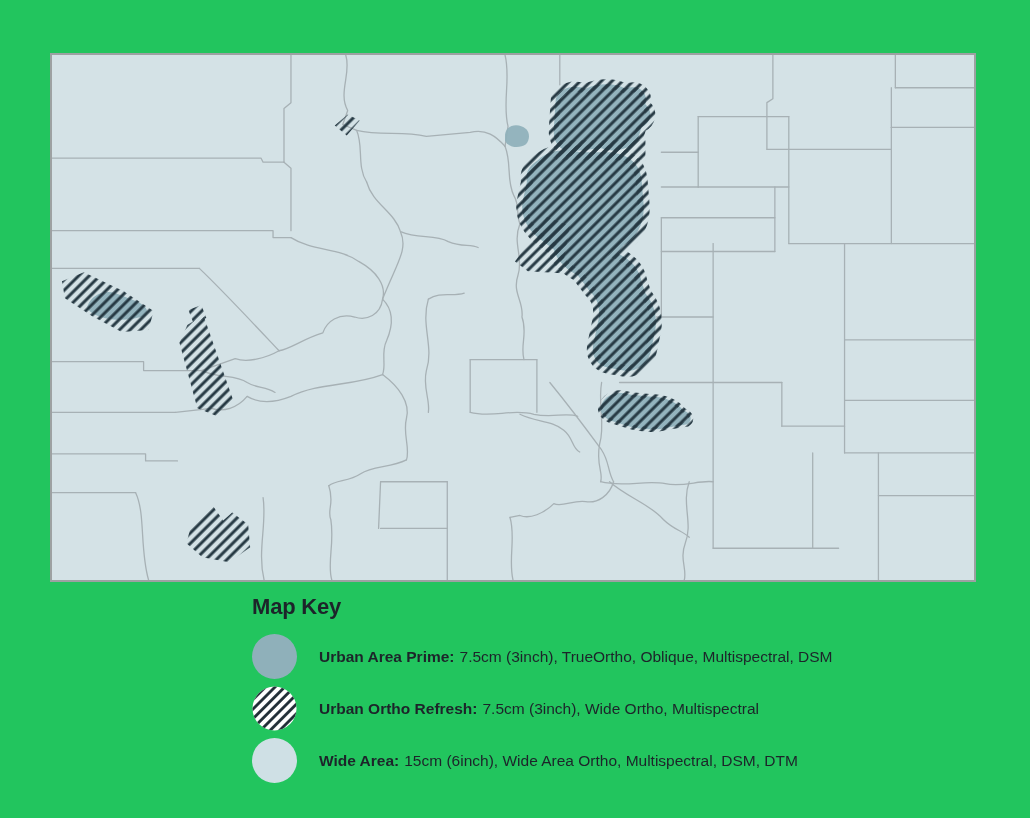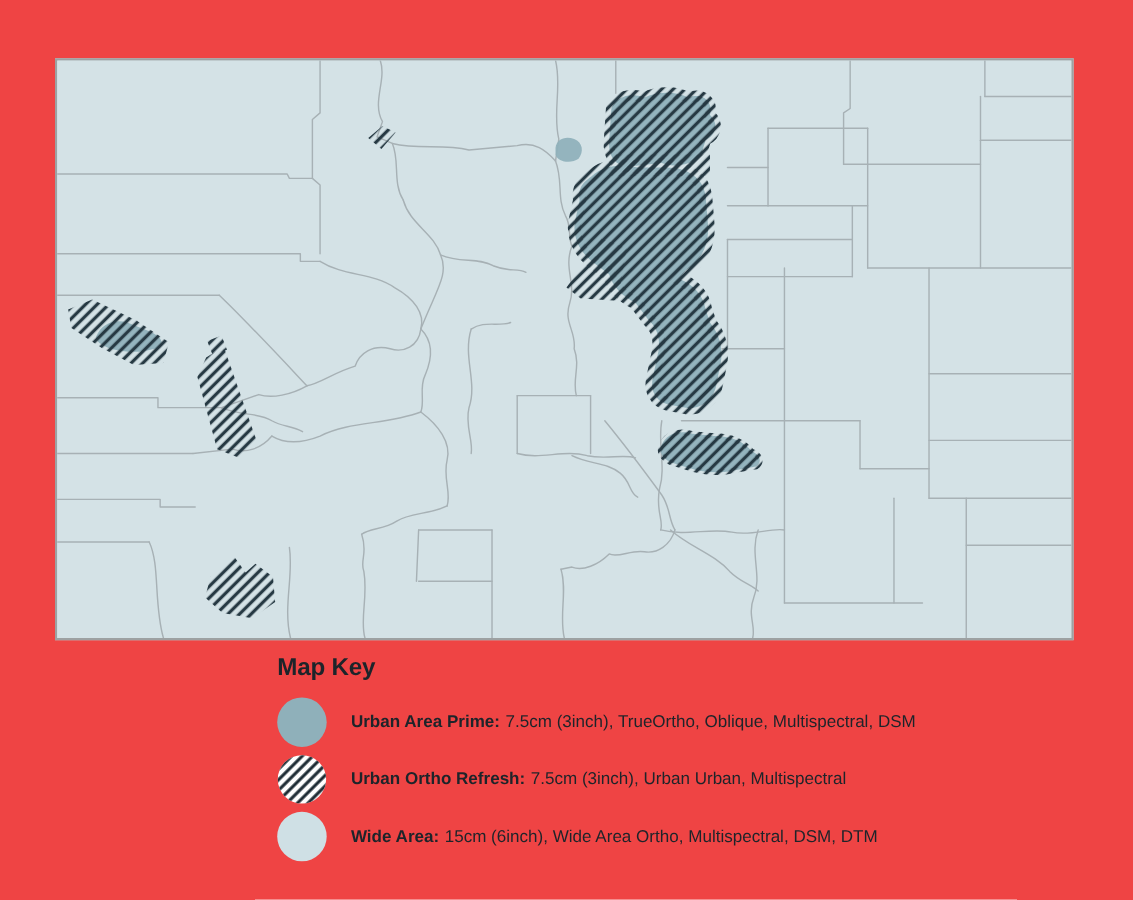--- a/index.html
+++ b/index.html
@@ -1,17 +1,17 @@
 <!DOCTYPE html>
 <html><head>
 <meta charset="utf-8">
 <style>
   html,body{margin:0;padding:0;background:#ffffff;}
   body{font-family:"Liberation Sans","DejaVu Sans",sans-serif;}
-  .stage{position:relative;width:1030px;height:818px;background:#ef4444;overflow:hidden;}
+  .stage{position:relative;width:1030px;height:818px;background:#22c55e;overflow:hidden;}
 
   .map-frame{
     position:absolute;left:50px;top:53px;width:922px;height:525px;
     border:2px solid #9da1a2;background:#d4e2e6;
   }
   .map-frame svg{display:block;width:100%;height:100%;}
 
   .legend{position:absolute;left:252px;top:594px;width:640px;color:#1d242a;}
   .legend-title{font-size:22px;font-weight:700;letter-spacing:-0.2px;margin:0 0 14px 0;}
   .legend-row{display:flex;align-items:center;margin-bottom:7px;height:45px;}
@@ -158,21 +158,21 @@
           <defs>
             <pattern id="hatchLegend" patternUnits="userSpaceOnUse" width="6.8" height="6.8" patternTransform="rotate(45)">
               <line x1="3.4" y1="-1" x2="3.4" y2="7.8" stroke-width="2.8" stroke="#1d2a33"></line>
             </pattern>
           </defs>
           <circle cx="22.5" cy="22.5" r="22" fill="#ffffff"></circle>
           <circle cx="22.5" cy="22.5" r="22" fill="url(#hatchLegend)"></circle>
         </svg>
       </div>
       <div class="legend-text">
-        <b>Urban Ortho Refresh:</b><span class="desc">7.5cm (3inch), Urban Urban, Multispectral</span>
+        <b>Urban Ortho Refresh:</b><span class="desc">7.5cm (3inch), Wide Ortho, Multispectral</span>
       </div>
     </div>
 
     <div class="legend-row">
       <div class="swatch" style="background-color: rgb(207, 224, 229);"></div>
       <div class="legend-text">
         <b>Wide Area:</b><span class="desc">15cm (6inch), Wide Area Ortho, Multispectral, DSM, DTM</span>
       </div>
     </div>
   </div>

